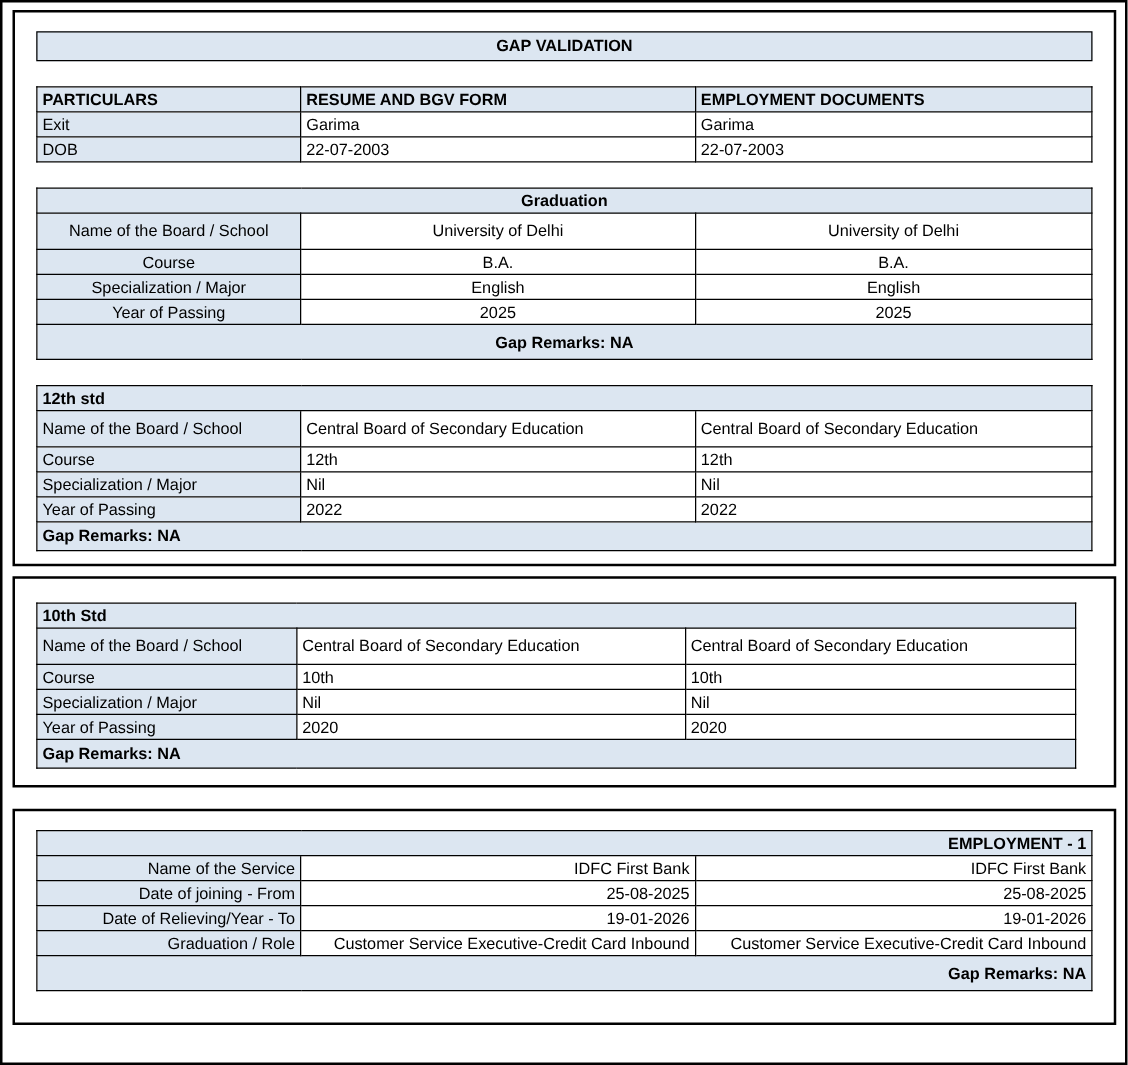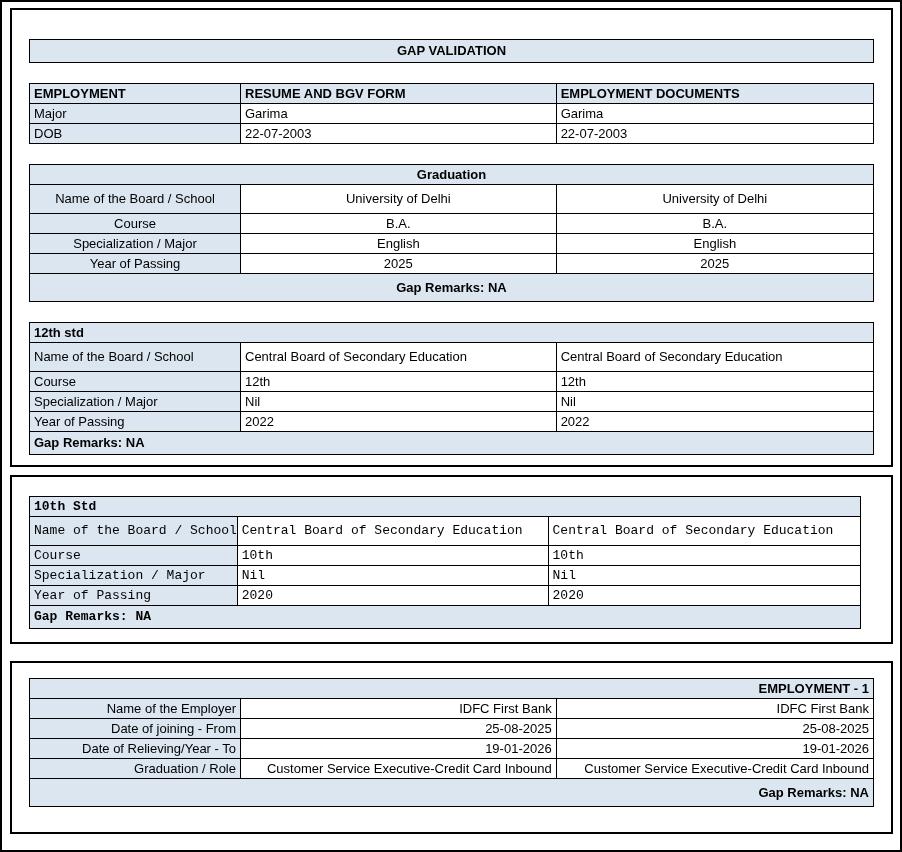--- a/index.html
+++ b/index.html
@@ -14,22 +14,22 @@
     font-family: "Liberation Sans", "DejaVu Sans", sans-serif;
     font-size: 13px;
     color: #000000;
   }
   .group {
     border: 2px solid var(--line);
     margin-left: 8px;
     margin-right: 7px;
     background: #ffffff;
   }
-  #group-top { margin-top: 6px; padding: 29px 17px 10px 17px; }
-  #group-tenth { margin-top: 8px; padding: 19px 30px 13px 17px; font-family: Liberation Mono, monospace; }
+  #group-top { margin-top: 6px; padding: 15px 17px 10px 17px; }
+  #group-tenth { margin-top: 8px; padding: 19px 30px 13px 17px; }
   #group-employment { margin-top: 17px; padding: 15px 17px 25px 17px; text-align: right; }
 
   .title-bar {
     border: 1px solid var(--line);
     background: var(--fill);
     font-weight: bold;
     text-align: center;
     padding: 3px 0 4px 0;
     margin-bottom: 20px;
   }
@@ -67,26 +67,26 @@
   <div class="title-bar">GAP VALIDATION</div>
 
   <table class="tbl">
     <colgroup>
         <col class="c1">
         <col class="c2">
         <col class="c3">
       </colgroup>
     <tbody>
       <tr>
-        <td class="fill b">EMPLOYMENT</td>
+        <td class="fill b">PARTICULARS</td>
         <td class="fill b">RESUME AND BGV FORM</td>
         <td class="fill b">EMPLOYMENT DOCUMENTS</td>
       </tr>
       <tr>
-        <td class="fill">Major</td>
+        <td class="fill">Exit</td>
         <td>Garima</td>
         <td>Garima</td>
       </tr>
       <tr>
         <td class="fill">DOB</td>
         <td>22-07-2003</td>
         <td>22-07-2003</td>
       </tr>
     </tbody>
   </table>
@@ -207,21 +207,21 @@
     <colgroup>
         <col class="c1">
         <col class="c2">
         <col class="c3">
       </colgroup>
     <tbody>
       <tr>
         <td colspan="3" class="fill b">EMPLOYMENT - 1</td>
       </tr>
       <tr>
-        <td class="fill">Name of the Employer</td>
+        <td class="fill">Name of the Service</td>
         <td>IDFC First Bank</td>
         <td>IDFC First Bank</td>
       </tr>
       <tr>
         <td class="fill">Date of joining - From</td>
         <td>25-08-2025</td>
         <td>25-08-2025</td>
       </tr>
       <tr>
         <td class="fill">Date of Relieving/Year - To</td>

